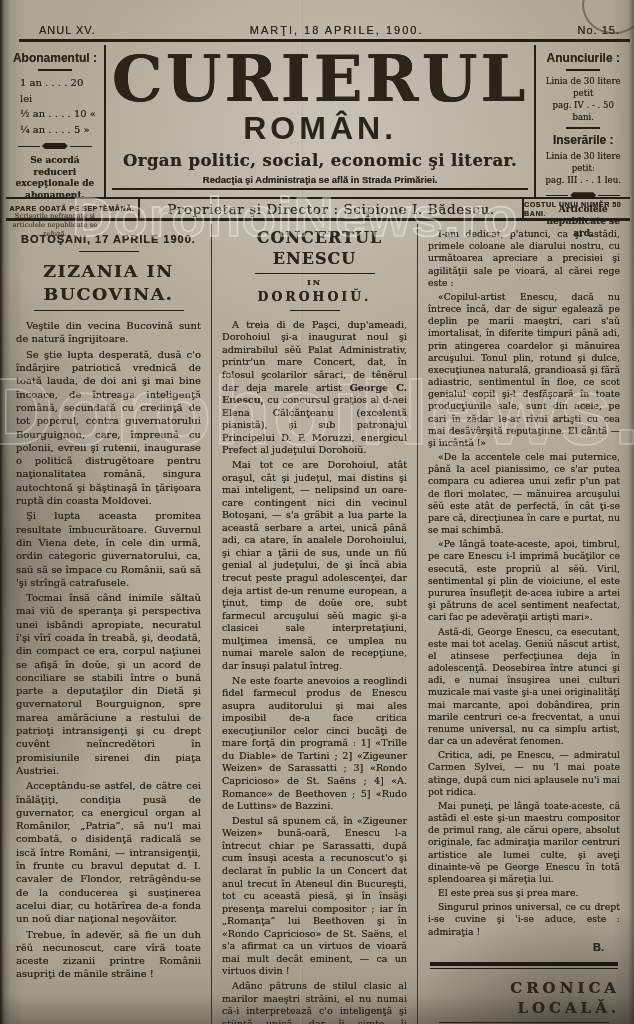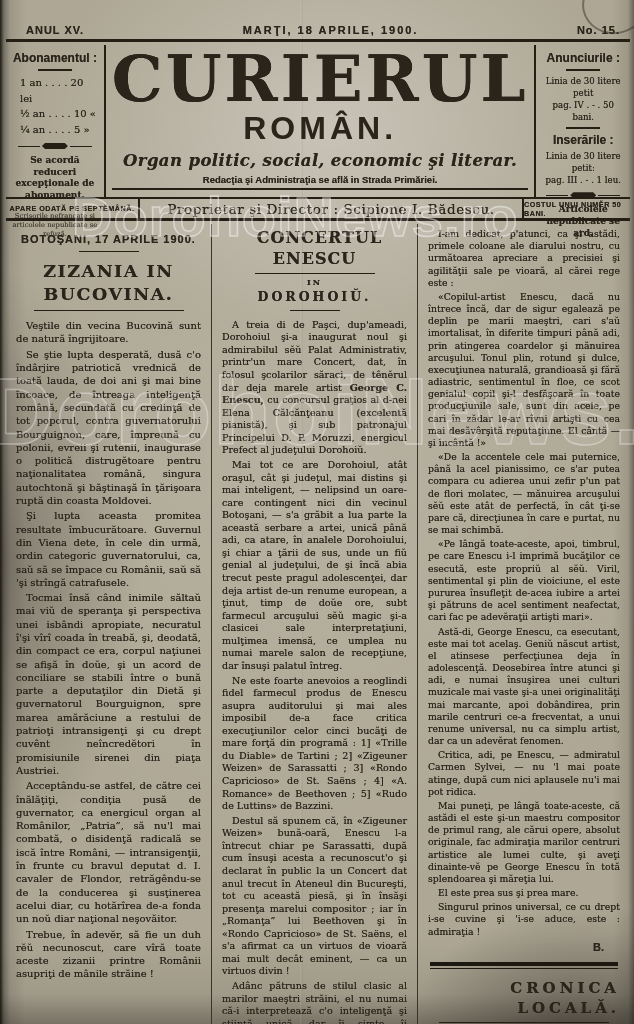--- a/index.html
+++ b/index.html
@@ -11,24 +11,24 @@
       linear-gradient(90deg, rgba(15,12,8,0.9) 0px, rgba(15,12,8,0.35) 4px, rgba(0,0,0,0.10) 10px, rgba(0,0,0,0) 26px),
       linear-gradient(270deg, rgba(20,16,10,0.45) 0px, rgba(0,0,0,0.10) 6px, rgba(0,0,0,0) 22px),
       linear-gradient(0deg, rgba(20,16,10,0.35) 0px, rgba(0,0,0,0.08) 30px, rgba(0,0,0,0) 90px),
       radial-gradient(ellipse 260px 200px at 92% 102%, rgba(10,8,5,0.45), rgba(0,0,0,0) 70%),
       radial-gradient(ellipse 200px 420px at 0% 55%, rgba(10,8,5,0.30), rgba(0,0,0,0) 70%);
     font-family:"DejaVu Serif","Liberation Serif",serif;
     color:#2a241b;}
   #page *{box-sizing:border-box;}
   .txt{text-shadow:0 0 0.4px rgba(42,36,27,0.75);}
   
-  .topband{position:absolute;top:14px;left:6px;right:4px;height:28px;
+  .topband{position:absolute;top:14px;left:19px;right:4px;height:28px;
     display:flex;align-items:flex-end;justify-content:space-between;
     border-bottom:3px solid #241e15;padding:0 10px 3px 20px;
-    font-family:"Liberation Sans","DejaVu Sans",sans-serif;font-weight:bold;font-size:11px;letter-spacing:1px;}
+    font-family:"Liberation Sans","DejaVu Sans",sans-serif;font-weight:normal;font-size:11px;letter-spacing:1px;}
   .topband .mid{letter-spacing:2px;}
   
   .header{position:absolute;top:45px;left:6px;right:4px;height:152px;display:flex;}
   .hcell{height:100%;padding:4px 6px;text-align:center;}
   .hleft{width:134px;border-right:2px solid #241e15;}
   .hmid{flex:1;}
   .hright{width:128px;border-left:2px solid #241e15;}
   .boxtitle{font-family:"Liberation Sans","DejaVu Sans",sans-serif;font-weight:bold;font-size:12px;margin-top:2px;}
   .smallrule{width:34px;border-top:2px solid #241e15;margin:4px auto;}
   .rates{font-size:10px;text-align:left;padding-left:8px;line-height:1.55;margin-top:4px;}
@@ -37,21 +37,21 @@
   .orn .d{width:26px;height:6px;background:#241e15;margin:0 2px;
     clip-path:polygon(0 50%,12% 0,88% 0,100% 50%,88% 100%,12% 100%);}
   .note1{font-weight:bold;font-size:9px;line-height:1.3;margin-top:6px;}
   .note2{font-size:6.8px;line-height:1.35;margin-top:10px;opacity:0.8;}
   .adlines{font-size:8.6px;line-height:1.4;margin-top:3px;}
   .masthead{padding-top:2px;}
   .mast1{font-size:64px;font-weight:bold;letter-spacing:3px;line-height:1.0;text-align:center;
     text-shadow:0 0 0.6px #1c1710;}
   .mast2{font-family:"Liberation Sans","DejaVu Sans",sans-serif;font-size:32px;font-weight:bold;
     letter-spacing:4px;text-align:center;line-height:1.05;margin-top:1px;}
-  .mast3{font-size:16.5px;font-weight:bold;text-align:center;margin-top:5px;letter-spacing:0.4px;font-style:italic;}
+  .mast3{font-size:16.5px;font-weight:bold;text-align:center;margin-top:5px;letter-spacing:0.4px;}
   .mast4{font-family:"Liberation Sans","DejaVu Sans",sans-serif;font-size:9.5px;font-weight:bold;
     text-align:center;margin-top:4px;padding-bottom:3px;border-bottom:2px solid #241e15;}
   
   .fbar{position:absolute;top:197px;left:6px;right:4px;height:24px;display:flex;
     border-top:2px solid #241e15;border-bottom:3px solid #241e15;align-items:center;}
   .fcell{height:100%;display:flex;align-items:center;justify-content:center;
     font-family:"Liberation Sans","DejaVu Sans",sans-serif;font-weight:bold;}
   .fleft{width:134px;border-right:2px solid #241e15;font-size:7.2px;letter-spacing:0.5px;}
   .fmid{flex:1;font-family:"DejaVu Serif","Liberation Serif",serif;font-weight:normal;
     font-size:13.5px;letter-spacing:0.6px;}

